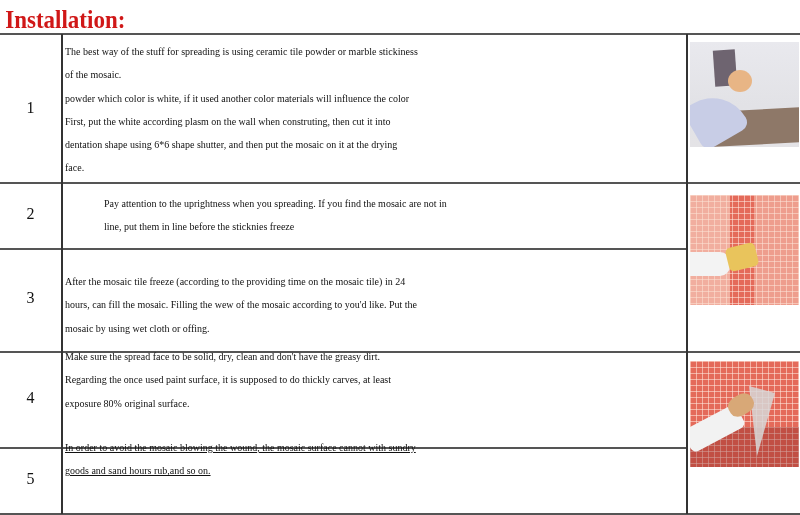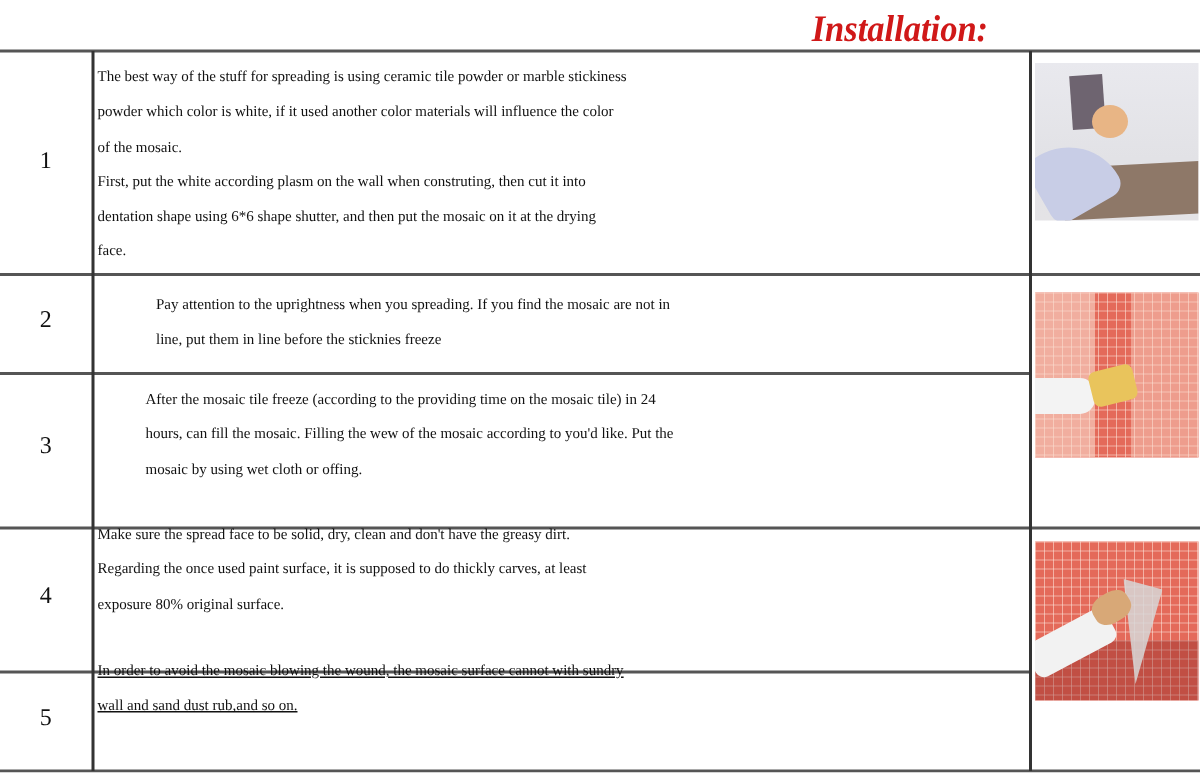--- a/index.html
+++ b/index.html
@@ -1,17 +1,17 @@
 <!DOCTYPE html>
 <html><head>
 <meta charset="utf-8">
 <style>
   html, body { margin: 0; padding: 0; background: #ffffff; }
   body { width: 800px; height: 515px; position: relative; overflow: hidden; font-family: "Liberation Serif", "DejaVu Serif", serif; color: #111; }
-  .title-bar { position: absolute; left: 0; top: 0; width: 664px; height: 34px; text-align: right; font-style: italic; }
+  .title-bar { position: absolute; left: 0; top: 0; width: 664px; height: 34px; text-align: left; }
   .title { display: inline-block; margin-top: 6px; font-family: "Liberation Serif", serif; font-weight: bold; font-size: 25px; color: #d01818; letter-spacing: 0px; transform: scaleX(0.92); }
   .hline { position: absolute; left: 0; width: 800px; height: 2px; background: #555; }
   .vline { position: absolute; top: 34px; width: 2px; height: 480px; background: #333; }
   .num { position: absolute; left: 0; width: 61px; text-align: center; font-size: 16px; }
   .cell { position: absolute; left: 65px; width: 620px; font-size: 10px; line-height: 23.3px; white-space: nowrap; }
   .photo { position: absolute; overflow: hidden; }
   .p1 { left: 690px; top: 42px; width: 109px; height: 105px; background: linear-gradient(180deg,#e9e9ee 0%,#e2e2e6 60%,#e4e3e6 100%); }
   .p1 .mortar { position: absolute; left: 20px; bottom: 0; width: 89px; height: 35px; background: #8e7868; transform: skewY(-3deg); transform-origin: left bottom; }
   .p1 .arm { position: absolute; left: 0; top: 52px; width: 52px; height: 48px; background: #c8cde6; border-radius: 8px 40px 10px 10px; transform: rotate(-30deg); }
   .p1 .trowel { position: absolute; left: 24px; top: 8px; width: 22px; height: 36px; background: #6e6470; transform: rotate(-4deg); }
@@ -41,22 +41,22 @@
 <div class="hline" style="top:351px;"></div>
 <div class="hline" style="top:447px; width:687px;"></div>
 <div class="hline" style="top:513px;"></div>
 <div class="vline" style="left:61px;"></div>
 <div class="vline" style="left:686px;"></div>
 
 <div>
   <div class="num" style="top:99px;">1</div>
   <div class="cell" style="top:40px;">
     <div>The best way of the stuff for spreading is using ceramic tile powder or marble stickiness</div>
+    <div>of the mosaic.</div>
     <div>powder which color is white, if it used another color materials will influence the color</div>
-    <div>of the mosaic.</div>
     <div>First, put the white according plasm on the wall when construting, then cut it into</div>
     <div>dentation shape using 6*6 shape shutter, and then put the mosaic on it at the drying</div>
     <div>face.</div>
   </div>
   <div class="photo p1">
     <div class="mortar"></div>
     <div class="trowel"></div>
     <div class="arm"></div>
     <div class="hand"></div>
   </div>
@@ -71,21 +71,21 @@
   <div class="photo p2 tiles">
     <div class="grout"></div>
     <div class="grout2"></div>
     <div class="sleeve"></div>
     <div class="sponge"></div>
   </div>
 </div>
 
 <div>
   <div class="num" style="top:289px;">3</div>
-  <div class="cell" style="top:255px;margin-left:32px;">
+  <div class="cell" style="top:270px;">
     <div>After the mosaic tile freeze (according to the providing time on the mosaic tile) in 24</div>
     <div>hours, can fill the mosaic. Filling the wew of the mosaic according to you'd like. Put the</div>
     <div>mosaic by using wet cloth or offing.</div>
   </div>
 </div>
 
 <div>
   <div class="num" style="top:389px;">4</div>
   <div class="cell" style="top:345px;">
     <div>Make sure the spread face to be solid, dry, clean and don't have the greasy dirt.</div>
@@ -97,15 +97,15 @@
     <div class="blade"></div>
     <div class="arm"></div>
     <div class="hand"></div>
   </div>
 </div>
 
 <div>
   <div class="num" style="top:470px;">5</div>
   <div class="cell" style="top:436px;text-decoration:underline;">
     <div>In order to avoid the mosaic blowing the wound, the mosaic surface cannot with sundry</div>
-    <div>wall and sand dust rub,and so on.</div>
+    <div>goods and sand hours rub,and so on.</div>
   </div>
 </div>
 
 </body></html>

